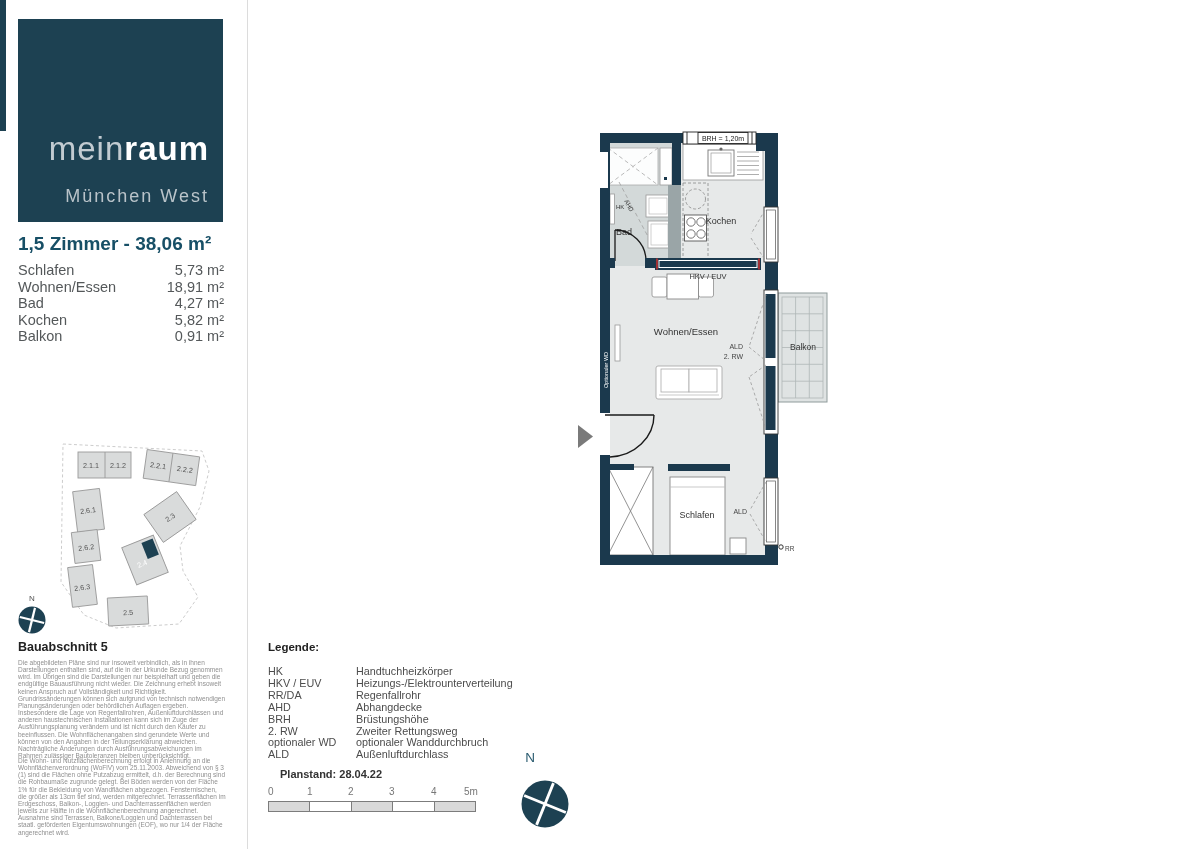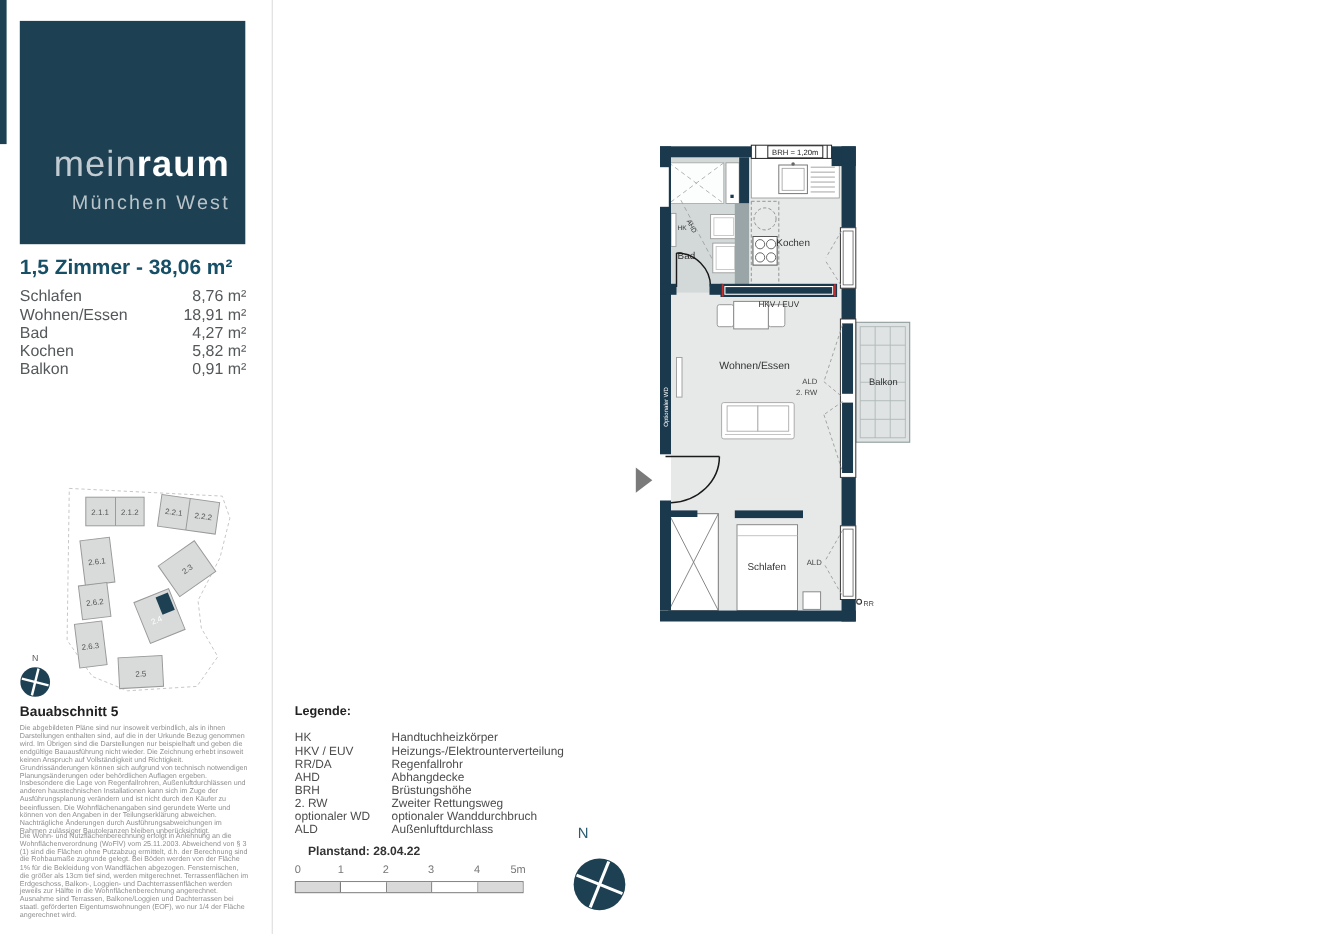--- a/index.html
+++ b/index.html
@@ -6,21 +6,21 @@
   .page{position:relative;width:1036px;height:849px;background:#fff;overflow:hidden;
         font-family:"Liberation Sans",sans-serif;}
   .abs{position:absolute;}
   
   .corner-strip{left:0;top:0;width:6px;height:131px;background:#1d4152;}
   
   .logo-box{left:18px;top:19px;width:205px;height:203px;background:#1d4152;}
   .logo-text{position:absolute;right:14px;top:112px;text-align:right;line-height:1.1;}
   .logo-line1{font-size:33px;letter-spacing:1px;color:#c2cbd1;white-space:nowrap;}
   .logo-line1 b{color:#fff;font-weight:bold;}
-  .logo-line2{font-size:18px;letter-spacing:2px;color:#b9c3c9;margin-top:8px;}
+  .logo-line2{font-size:18px;letter-spacing:2px;color:#b9c3c9;margin-top:20px;}
   
   .apt-title{left:18px;top:233px;font-size:19px;font-weight:bold;color:#174f66;}
   .room-table{left:18px;top:262px;width:206px;font-size:14.5px;color:#54585a;}
   .room-row{display:flex;justify-content:space-between;line-height:16.5px;}
   .sep-line{left:247px;top:0;width:1px;height:849px;background:#dcdcdc;}
   .bauabschnitt{left:18px;top:640px;font-size:12.5px;font-weight:bold;color:#222;}
   .disclaimer{left:18px;width:208px;font-size:6.5px;line-height:7.15px;color:#8f8f8f;text-align:left;}
   .d1{top:659px;} .d2{top:757px;}
   
   .legend{left:268px;top:641px;width:240px;}
@@ -54,21 +54,21 @@
     <div class="logo-text">
       <div class="logo-line1"><span>mein</span><b>raum</b></div>
       <div class="logo-line2">München West</div>
     </div>
   </div>
 
   <div class="abs apt-title">1,5 Zimmer - 38,06 m²</div>
   <div class="abs room-table">
     <div class="room-row">
         <span>Schlafen</span>
-        <span>8,76 m²</span>
+        <span>5,73 m²</span>
       </div>
     <div class="room-row">
         <span>Wohnen/Essen</span>
         <span>18,91 m²</span>
       </div>
     <div class="room-row">
         <span>Bad</span>
         <span>4,27 m²</span>
       </div>
     <div class="room-row">

